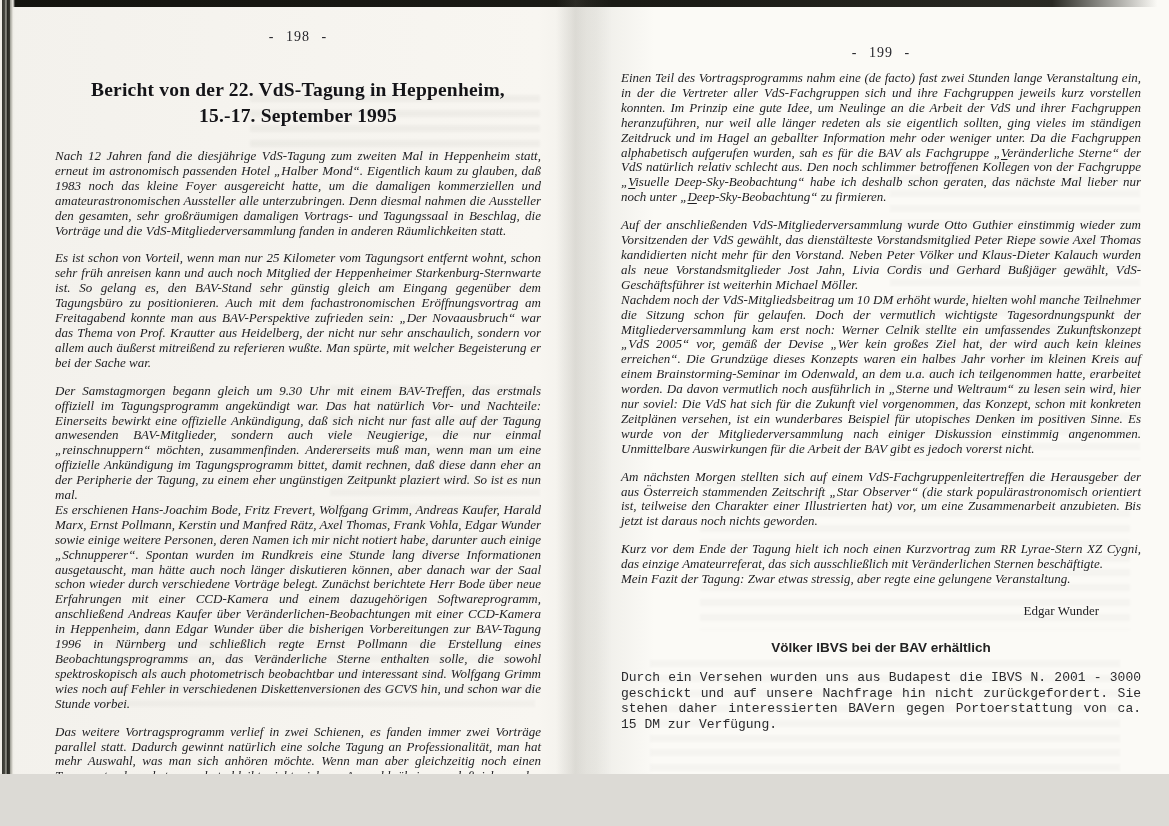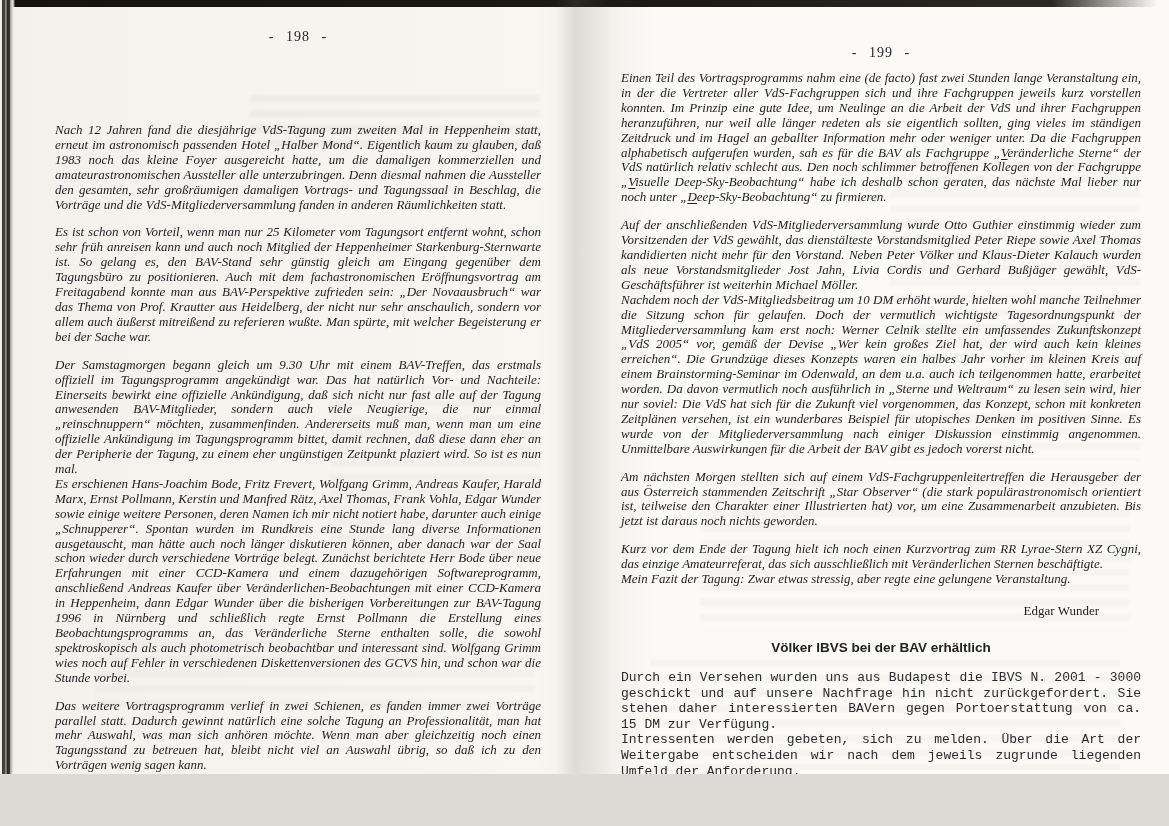--- a/index.html
+++ b/index.html
@@ -98,35 +98,34 @@
 
   <div class="ghost g1"></div>
   <div class="ghost g2"></div>
   <div class="ghost g3"></div>
   <div class="ghost g4"></div>
   <div class="ghost g5"></div>
   <div class="ghost g6"></div>
 
   <div class="page page-left">
     <div class="pagenum">- 198 -</div>
-    <h1 class="title"><br></h1>
+    <h1 class="title"><span>Bericht von der 22. VdS-Tagung in Heppenheim,</span><br><span>15.-17. September 1995</span></h1>
     <p class="body-par first">Nach 12 Jahren fand die diesjährige VdS-Tagung zum zweiten Mal in Heppenheim statt, erneut im astronomisch passenden Hotel „Halber Mond“. Eigentlich kaum zu glauben, daß 1983 noch das kleine Foyer ausgereicht hatte, um die damaligen kommerziellen und amateurastronomischen Aussteller alle unterzubringen. Denn diesmal nahmen die Aussteller den gesamten, sehr großräumigen damaligen Vortrags- und Tagungssaal in Beschlag, die Vorträge und die VdS-Mitgliederversammlung fanden in anderen Räumlichkeiten statt.</p>
     <p class="body-par mt">Es ist schon von Vorteil, wenn man nur 25 Kilometer vom Tagungsort entfernt wohnt, schon sehr früh anreisen kann und auch noch Mitglied der Heppenheimer Starkenburg-Sternwarte ist. So gelang es, den BAV-Stand sehr günstig gleich am Eingang gegenüber dem Tagungsbüro zu positionieren. Auch mit dem fachastronomischen Eröffnungsvortrag am Freitagabend konnte man aus BAV-Perspektive zufrieden sein: „Der Novaausbruch“ war das Thema von Prof. Krautter aus Heidelberg, der nicht nur sehr anschaulich, sondern vor allem auch äußerst mitreißend zu referieren wußte. Man spürte, mit welcher Begeisterung er bei der Sache war.</p>
     <p class="body-par mt">Der Samstagmorgen begann gleich um 9.30 Uhr mit einem BAV-Treffen, das erstmals offiziell im Tagungsprogramm angekündigt war. Das hat natürlich Vor- und Nachteile: Einerseits bewirkt eine offizielle Ankündigung, daß sich nicht nur fast alle auf der Tagung anwesenden BAV-Mitglieder, sondern auch viele Neugierige, die nur einmal „reinschnuppern“ möchten, zusammenfinden. Andererseits muß man, wenn man um eine offizielle Ankündigung im Tagungsprogramm bittet, damit rechnen, daß diese dann eher an der Peripherie der Tagung, zu einem eher ungünstigen Zeitpunkt plaziert wird. So ist es nun mal.</p>
     <p class="body-par">Es erschienen Hans-Joachim Bode, Fritz Frevert, Wolfgang Grimm, Andreas Kaufer, Harald Marx, Ernst Pollmann, Kerstin und Manfred Rätz, Axel Thomas, Frank Vohla, Edgar Wunder sowie einige weitere Personen, deren Namen ich mir nicht notiert habe, darunter auch einige „Schnupperer“. Spontan wurden im Rundkreis eine Stunde lang diverse Informationen ausgetauscht, man hätte auch noch länger diskutieren können, aber danach war der Saal schon wieder durch verschiedene Vorträge belegt. Zunächst berichtete Herr Bode über neue Erfahrungen mit einer CCD-Kamera und einem dazugehörigen Softwareprogramm, anschließend Andreas Kaufer über Veränderlichen-Beobachtungen mit einer CCD-Kamera in Heppenheim, dann Edgar Wunder über die bisherigen Vorbereitungen zur BAV-Tagung 1996 in Nürnberg und schließlich regte Ernst Pollmann die Erstellung eines Beobachtungsprogramms an, das Veränderliche Sterne enthalten solle, die sowohl spektroskopisch als auch photometrisch beobachtbar und interessant sind. Wolfgang Grimm wies noch auf Fehler in verschiedenen Diskettenversionen des GCVS hin, und schon war die Stunde vorbei.</p>
     <p class="body-par mt">Das weitere Vortragsprogramm verlief in zwei Schienen, es fanden immer zwei Vorträge parallel statt. Dadurch gewinnt natürlich eine solche Tagung an Professionalität, man hat mehr Auswahl, was man sich anhören möchte. Wenn man aber gleichzeitig noch einen Tagungsstand zu betreuen hat, bleibt nicht viel an Auswahl übrig, so daß ich zu den Vorträgen wenig sagen kann.</p>
   </div>
 
   <div class="page page-right">
     <div class="pagenum">- 199 -</div>
     <p class="body-par first"><span>Einen Teil des Vortragsprogramms nahm eine (de facto) fast zwei Stunden lange Veranstaltung ein, in der die Vertreter aller VdS-Fachgruppen sich und ihre Fachgruppen jeweils kurz vorstellen konnten. Im Prinzip eine gute Idee, um Neulinge an die Arbeit der VdS und ihrer Fachgruppen heranzuführen, nur weil alle länger redeten als sie eigentlich sollten, ging vieles im ständigen Zeitdruck und im Hagel an geballter Information mehr oder weniger unter. Da die Fachgruppen alphabetisch aufgerufen wurden, sah es für die BAV als Fachgruppe „</span><span class="ul">V</span><span>eränderliche Sterne“ der VdS natürlich relativ schlecht aus. Den noch schlimmer betroffenen Kollegen von der Fachgruppe „</span><span class="ul">V</span><span>isuelle Deep-Sky-Beobachtung“ habe ich deshalb schon geraten, das nächste Mal lieber nur noch unter „</span><span class="ul">D</span><span>eep-Sky-Beobachtung“ zu firmieren.</span></p>
     <p class="body-par mt">Auf der anschließenden VdS-Mitgliederversammlung wurde Otto Guthier einstimmig wieder zum Vorsitzenden der VdS gewählt, das dienstälteste Vorstandsmitglied Peter Riepe sowie Axel Thomas kandidierten nicht mehr für den Vorstand. Neben Peter Völker und Klaus-Dieter Kalauch wurden als neue Vorstandsmitglieder Jost Jahn, Livia Cordis und Gerhard Bußjäger gewählt, VdS-Geschäftsführer ist weiterhin Michael Möller.</p>
     <p class="body-par">Nachdem noch der VdS-Mitgliedsbeitrag um 10 DM erhöht wurde, hielten wohl manche Teilnehmer die Sitzung schon für gelaufen. Doch der vermutlich wichtigste Tagesordnungspunkt der Mitgliederversammlung kam erst noch: Werner Celnik stellte ein umfassendes Zukunftskonzept „VdS 2005“ vor, gemäß der Devise „Wer kein großes Ziel hat, der wird auch kein kleines erreichen“. Die Grundzüge dieses Konzepts waren ein halbes Jahr vorher im kleinen Kreis auf einem Brainstorming-Seminar im Odenwald, an dem u.a. auch ich teilgenommen hatte, erarbeitet worden. Da davon vermutlich noch ausführlich in „Sterne und Weltraum“ zu lesen sein wird, hier nur soviel: Die VdS hat sich für die Zukunft viel vorgenommen, das Konzept, schon mit konkreten Zeitplänen versehen, ist ein wunderbares Beispiel für utopisches Denken im positiven Sinne. Es wurde von der Mitgliederversammlung nach einiger Diskussion einstimmig angenommen. Unmittelbare Auswirkungen für die Arbeit der BAV gibt es jedoch vorerst nicht.</p>
     <p class="body-par mt">Am nächsten Morgen stellten sich auf einem VdS-Fachgruppenleitertreffen die Herausgeber der aus Österreich stammenden Zeitschrift „Star Observer“ (die stark populärastronomisch orientiert ist, teilweise den Charakter einer Illustrierten hat) vor, um eine Zusammenarbeit anzubieten. Bis jetzt ist daraus noch nichts geworden.</p>
     <p class="body-par mt">Kurz vor dem Ende der Tagung hielt ich noch einen Kurzvortrag zum RR Lyrae-Stern XZ Cygni, das einzige Amateurreferat, das sich ausschließlich mit Veränderlichen Sternen beschäftigte.</p>
     <p class="body-par">Mein Fazit der Tagung: Zwar etwas stressig, aber regte eine gelungene Veranstaltung.</p>
     <div class="sig-serif">Edgar Wunder</div>
     <h2 class="notice-heading">Völker IBVS bei der BAV erhältlich</h2>
     <p class="notice-par first">Durch ein Versehen wurden uns aus Budapest die IBVS N. 2001 - 3000 geschickt und auf unsere Nachfrage hin nicht zurückgefordert. Sie stehen daher interessierten BAVern gegen Portoerstattung von ca. 15 DM zur Verfügung.</p>
-    <p class="notice-par mt">Intressenten werden gebeten, sich zu melden. Über die Art der Weitergabe entscheiden wir nach dem jeweils zugrunde liegenden Umfeld der Anforderung.</p>
   </div>
 
 </div>
 
 </body></html>

